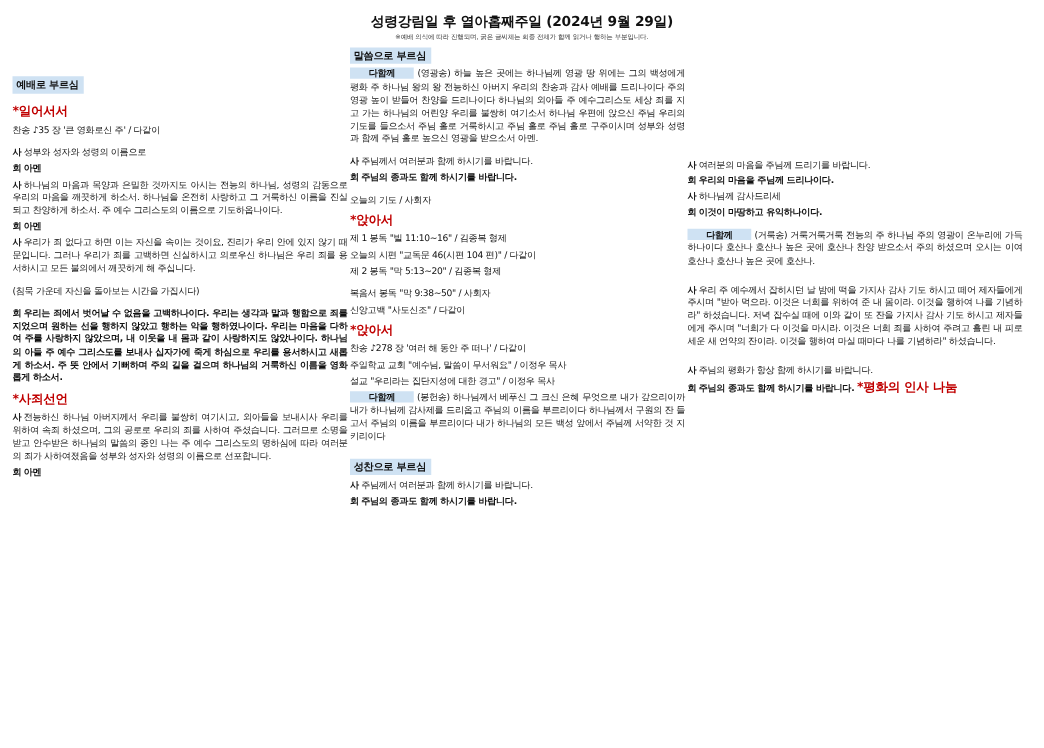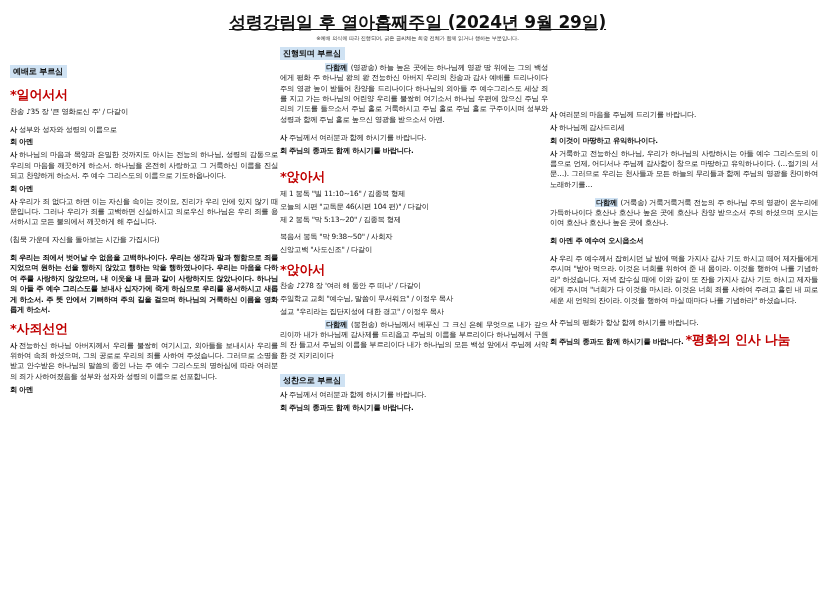--- a/index.html
+++ b/index.html
@@ -13,25 +13,24 @@
   }
   .page{
     position:relative;
     width:835px;height:598px;
     box-sizing:border-box;
     padding:8px 10px 6px 10px;
     background:#fff;
   }
   .title{
     text-align:center;
-    font-size:17px;
+    font-size:11px;
     font-weight:bold;
     letter-spacing:-0.2px;
     margin:2px 0 1px 0;
-    text-decoration:underline;
   }
   .subtitle{
     text-align:center;
     font-size:5.2px;
     color:#333;
     margin-bottom:4px;
     letter-spacing:-0.1px;
   }
   .cols{
     display:flex;
@@ -49,33 +48,32 @@
     font-weight:bold;
     font-size:8.1px;
     padding:1px 4px 1px 3px;
     margin:5px 0 3px 0;
     letter-spacing:-0.2px;
   }
   .sec-head.first{margin-top:0;}
   .red{
     color:#c00000;
     font-weight:bold;
-    font-size:13px;
+    font-size:10px;
     margin:5px 0 2px 0;
     letter-spacing:-0.2px;
   }
   .lbl{
     display:inline-block;
     width:9px;
     font-weight:bold;
   }
   .hl{
     background:#cfe2f3;
-    padding:0 1px;
-    margin-left:45px;
+    padding:0 15px;
   }
   p{
     margin:0 0 2.5px 0;
     text-align:justify;
     letter-spacing:-0.25px;
   }
   .blank{height:5px;}
   .bold{font-weight:bold;}
 </style>
 </head>
@@ -106,31 +104,32 @@
       <div class="blank"></div>
 
       <p><span class="lbl">회</span><span class="bold">우리는 죄에서 벗어날 수 없음을 고백하나이다. 우리는 생각과 말과 행함으로 죄를 지었으며 원하는 선을 행하지 않았고 행하는 악을 행하였나이다. 우리는 마음을 다하여 주를 사랑하지 않았으며, 내 이웃을 내 몸과 같이 사랑하지도 않았나이다. 하나님의 아들 주 예수 그리스도를 보내사 십자가에 죽게 하심으로 우리를 용서하시고 새롭게 하소서. 주 뜻 안에서 기뻐하며 주의 길을 걸으며 하나님의 거룩하신 이름을 영화롭게 하소서.</span></p>
 
       <div class="red">*사죄선언</div>
       <p><span class="lbl">사</span><span>전능하신 하나님 아버지께서 우리를 불쌍히 여기시고, 외아들을 보내시사 우리를 위하여 속죄 하셨으며, 그의 공로로 우리의 죄를 사하여 주셨습니다. 그러므로 소명을 받고 안수받은 하나님의 말씀의 종인 나는 주 예수 그리스도의 명하심에 따라 여러분의 죄가 사하여졌음을 성부와 성자와 성령의 이름으로 선포합니다.</span></p>
       <p><span class="lbl">회</span><span class="bold">아멘</span></p>
     </div>
 
     <div class="col c2">
-      <div class="sec-head first">진행되며 부르심</div>
+      <div class="sec-head first">말씀으로 부르심</div>
 
       <p><span class="hl bold">다함께</span>
         <span>(영광송)</span>
         <span>하늘 높은 곳에는 하나님께 영광 땅 위에는 그의 백성에게 평화 주 하나님 왕의 왕 전능하신 아버지 우리의 찬송과 감사 예배를 드리나이다 주의 영광 높이 받들어 찬양을 드리나이다 하나님의 외아들 주 예수그리스도 세상 죄를 지고 가는 하나님의 어린양 우리를 불쌍히 여기소서 하나님 우편에 앉으신 주님 우리의 기도를 들으소서 주님 홀로 거룩하시고 주님 홀로 주님 홀로 구주이시며 성부와 성령과 함께 주님 홀로 높으신 영광을 받으소서 아멘.</span></p>
 
       <div class="blank"></div>
       <p><span class="lbl">사</span><span>주님께서 여러분과 함께 하시기를 바랍니다.</span></p>
       <p><span class="lbl">회</span><span class="bold">주님의 종과도 함께 하시기를 바랍니다.</span></p>
 
       <div class="blank"></div>
+      <p>오늘의 기도 / 사회자</p>
 
       <div class="red">*앉아서</div>
       <p>제 1 봉독 "빌 11:10~16" / 김종복 형제</p>
       <p>오늘의 시편 "교독문 46(시편 104 편)" / 다같이</p>
       <p>제 2 봉독 "막 5:13~20" / 김종복 형제</p>
 
 
       <div class="blank"></div>
       <p>복음서 봉독 "막 9:38~50" / 사회자</p>
       <p>신앙고백 "사도신조" / 다같이</p>
@@ -146,32 +145,31 @@
 
       <div class="blank"></div>
 
       <div class="sec-head">성찬으로 부르심</div>
       <p><span class="lbl">사</span><span>주님께서 여러분과 함께 하시기를 바랍니다.</span></p>
       <p><span class="lbl">회</span><span class="bold">주님의 종과도 함께 하시기를 바랍니다.</span></p>
     </div>
 
     <div class="col c3">
       <p><span class="lbl">사</span><span>여러분의 마음을 주님께 드리기를 바랍니다.</span></p>
+      <p><span class="lbl">회</span><span class="bold">우리의 마음을 주님께 드리나이다.</span></p>
       <p><span class="lbl">사</span><span>하나님께 감사드리세</span></p>
       <p><span class="lbl">회</span><span class="bold">이것이 마땅하고 유익하나이다.</span></p>
-      <p><span class="lbl">사</span><span>거룩하고 전능하신 하나님, 우리가 하나님의 사랑하시는 아들 예수 그리스도의 이름으로 언제, 어디서나 주님께 감사함이 창으로 마땅하고 유익하나이다. (…절기의 서문…). 그러므로 우리는 천사들과 모든 하늘의 무리들과 함께 주님의 영광을 찬미하여 노래하기를…</span></p>
 
       <div class="blank"></div>
       <p><span class="hl bold">다함께</span>
         <span>(거룩송)</span>
         <span>거룩거룩거룩 전능의 주 하나님 주의 영광이 온누리에 가득하나이다 호산나 호산나 높은 곳에 호산나 찬양 받으소서 주의 하셨으며 오시는 이여 호산나 호산나 높은 곳에 호산나.</span></p>
 
       <div class="blank"></div>
 
-      <p><span class="lbl">회</span><span class="bold">아멘 주 예수여 오시옵소서</span></p>
 
       <div class="blank"></div>
       <p><span class="lbl">사</span><span>우리 주 예수께서 잡히시던 날 밤에 떡을 가지사 감사 기도 하시고 떼어 제자들에게 주시며 "받아 먹으라. 이것은 너희를 위하여 준 내 몸이라. 이것을 행하여 나를 기념하라" 하셨습니다. 저녁 잡수실 때에 이와 같이 또 잔을 가지사 감사 기도 하시고 제자들에게 주시며 "너희가 다 이것을 마시라. 이것은 너희 죄를 사하여 주려고 흘린 내 피로 세운 새 언약의 잔이라. 이것을 행하여 마실 때마다 나를 기념하라" 하셨습니다.</span></p>
 
       <div class="blank"></div>
       <div class="blank"></div>
 
       <p><span class="lbl">사</span><span>주님의 평화가 항상 함께 하시기를 바랍니다.</span></p>
       <p><span class="lbl">회</span><span class="bold">주님의 종과도 함께 하시기를 바랍니다.</span>
         <span class="red" style="display:inline;margin:0;">*평화의 인사 나눔</span></p>

